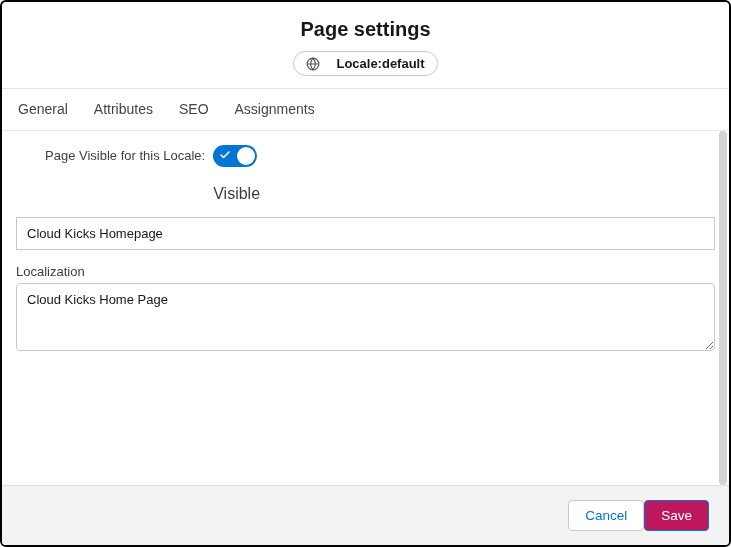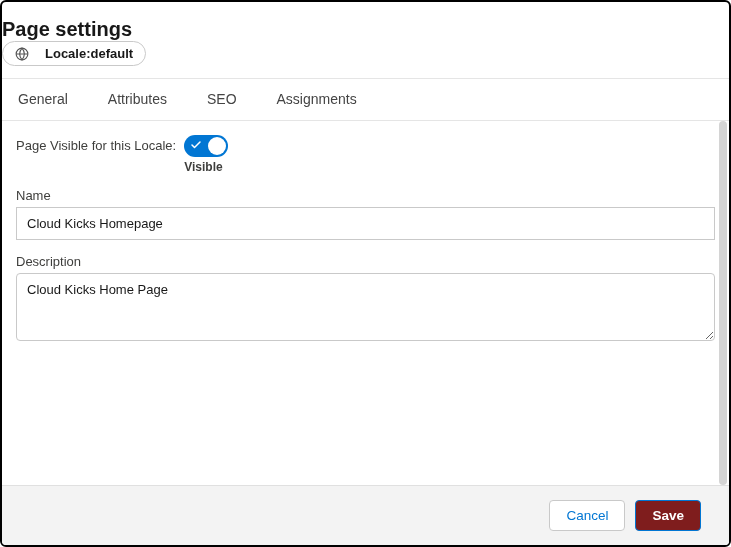--- a/index.html
+++ b/index.html
@@ -1,41 +1,41 @@
 <!DOCTYPE html>
 <html><head>
 <meta charset="utf-8">
 <style>
 * { box-sizing: border-box; margin: 0; padding: 0; }
 body { font-family: -apple-system, BlinkMacSystemFont, "Segoe UI", Arial, sans-serif; font-size: 13px; color: #181818; background: #fff; }
 .modal { width: 731px; height: 547px; border: 2px solid #000; border-radius: 6px; display: flex; flex-direction: column; overflow: hidden; }
-.header { padding: 16px 0 12px; }
+.header { padding: 16px 0 12px; text-align: center; }
 .title { font-size: 20px; font-weight: 700; }
-.locale-badge { display: inline-flex; align-items: center; gap: 16px; border: 1px solid #c9c9c9; border-radius: 16px; padding: 4px 12px; margin-top: 0; font-size: 13px; font-weight: 600; }
+.locale-badge { display: inline-flex; align-items: center; gap: 16px; border: 1px solid #c9c9c9; border-radius: 16px; padding: 4px 12px; margin-top: 10px; font-size: 13px; font-weight: 600; }
 .globe-icon { width: 14px; height: 14px; }
 .tabs-wrap { display: flex; border-top: 1px solid #e5e5e5; border-bottom: 1px solid #e5e5e5; }
-.tabs { display: flex; gap: 36px; padding: 0 14px; flex: 1; }
+.tabs { display: flex; gap: 22px; padding: 0 14px; flex: 1; }
 .tab { padding: 12px 2px 10px; font-size: 14px; color: #444; border-bottom: 3px solid transparent; cursor: pointer; }
 .tab.active { font-weight: 700; color: #111; border-bottom-color: #0176d3; }
 .content { flex: 1; padding: 14px; position: relative; overflow-y: auto; }
 .row-toggle { display: flex; align-items: flex-start; gap: 8px; margin-bottom: 14px; }
-.row-toggle-label { font-size: 13px; color: #3e3e3c; padding-top: 3px; }
+.row-toggle-label { font-size: 13px; color: #3e3e3c; padding-top: 3px; margin-left: 29px; }
 .toggle-col { display: flex; flex-direction: column; align-items: flex-start; }
 .toggle { width: 44px; height: 22px; background: #0176d3; border-radius: 11px; position: relative; cursor: pointer; }
 .toggle .check { position: absolute; left: 6px; top: 4px; width: 12px; height: 12px; color: #fff; }
 .toggle .knob { position: absolute; right: 2px; top: 2px; width: 18px; height: 18px; background: #fff; border-radius: 50%; }
-.toggle-status { font-size: 12px; color: #3e3e3c; margin-top: 3px; font-weight: bold; }
+.toggle-status { font-size: 16px; color: #3e3e3c; margin-top: 18px; }
 .field { margin-bottom: 14px; }
 .field-label { font-size: 13px; color: #3e3e3c; margin-bottom: 4px; display: block; }
 .input { width: 100%; border: 1px solid #c9c9c9; border-radius: 0; padding: 8px 10px; font-size: 13px; font-family: inherit; color: #181818; }
 .textarea { width: 100%; border: 1px solid #c9c9c9; border-radius: 4px; padding: 8px 10px; font-size: 13px; font-family: inherit; color: #181818; height: 68px; resize: both; }
-.footer { background: #f3f3f3; padding: 14px 28px; display: flex; justify-content: flex-end; gap: 10px; border-top: 1px solid #e0e0e0; }
+.footer { background: #f3f3f3; padding: 14px 20px; display: flex; justify-content: flex-end; border-top: 1px solid #e0e0e0; }
 .btn { border-radius: 4px; padding: 7px 16px; font-size: 13.5px; cursor: pointer; font-family: inherit; }
 .btn-secondary { background: #fff; border: 1px solid #c9c9c9; color: #0176d3; }
-.btn-primary { background: #7f1d1d; border: 1px solid #0176d3; color: #fff; font-weight: 700; }
+.btn-primary { background: #be185d; border: 1px solid #0176d3; color: #fff; font-weight: 400; }
 .side-scroll { position: absolute; right: 2px; top: 0; bottom: 0; width: 8px; background: #d4d4d4; border-radius: 4px; }
 </style>
 </head>
 <body>
 
 <div class="modal">
   <div class="header">
     <div class="title">Page settings</div>
     <div class="locale-badge">
       <svg class="globe-icon" viewBox="0 0 24 24" fill="none" stroke="#555" stroke-width="2">
@@ -64,26 +64,25 @@
           <svg class="check" viewBox="0 0 24 24" fill="none" stroke="currentColor" stroke-width="3" stroke-linecap="round" stroke-linejoin="round">
               <polyline points="20 6 9 17 4 12"></polyline>
             </svg>
           <div class="knob"></div>
         </div>
         <div class="toggle-status">Visible</div>
       </div>
     </div>
 
     <div class="field">
-      <label class="field-label">Name</label>
       <input class="input" type="text" value="Cloud Kicks Homepage" style="">
     </div>
 
     <div class="field">
-      <label class="field-label">Description</label>
+      <label class="field-label">Localization</label>
       <textarea class="textarea" style="">Cloud Kicks Home Page</textarea>
     </div>
 
     <div class="side-scroll"></div>
   </div>
 
   <div class="footer">
     <button class="btn btn-secondary">Cancel</button>
     <button class="btn btn-primary">Save</button>
   </div>

